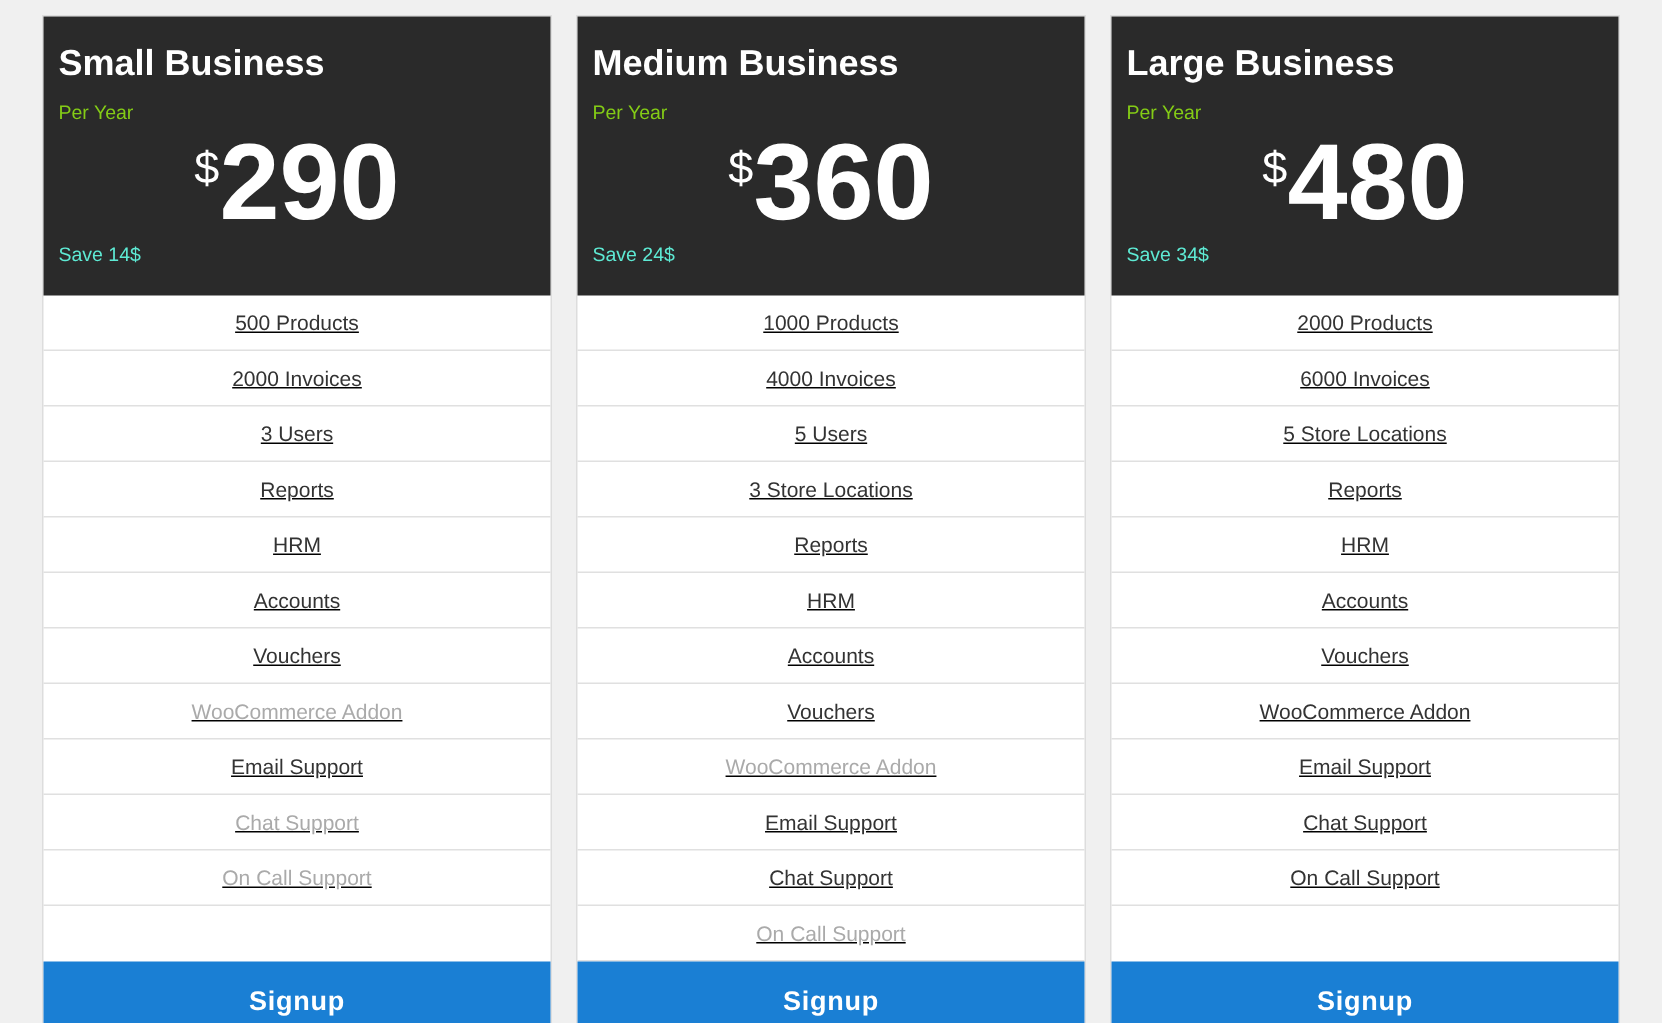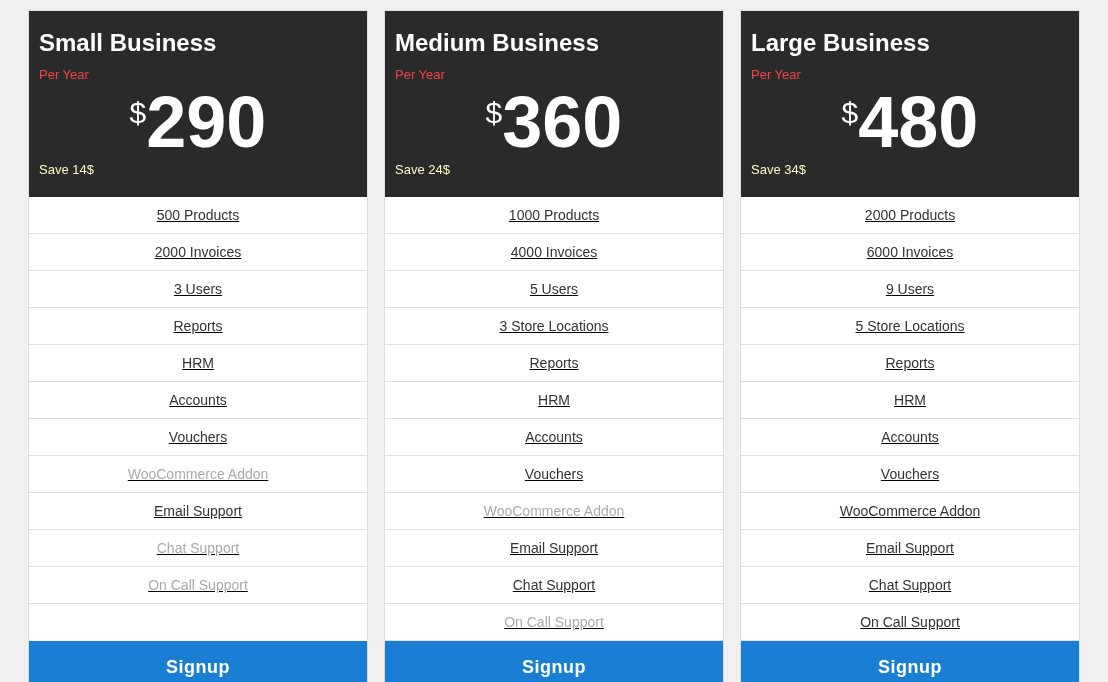--- a/index.html
+++ b/index.html
@@ -34,39 +34,39 @@
       text-align: left;
       padding: 18px 10px 20px;
     }
     .plan-name {
       font-size: 24px;
       font-weight: bold;
       margin-bottom: 10px;
     }
     .plan-period {
       font-size: 13px;
-      color: #ef4444;
+      color: #84cc16;
       margin-bottom: 4px;
     }
     .plan-price {
       font-size: 72px;
       font-weight: bold;
       line-height: 1;
       display: flex;
       align-items: flex-start;
       justify-content: center;
     }
     .plan-price .currency {
       font-size: 30px;
       margin-top: 12px;
       font-weight: normal;
     }
     .plan-save {
       font-size: 13px;
-      color: #fef9c3;
+      color: #5eead4;
       margin-top: 4px;
     }
     .plan-features {
       flex: 1;
       display: flex;
       flex-direction: column;
       text-decoration: underline;
     }
     .feature-item {
       text-align: center;
@@ -156,21 +156,20 @@
         <div class="plan-period">Per Year</div>
         <div class="plan-price">
           <span class="currency">$</span>
           <span>480</span>
         </div>
         <div class="plan-save">Save 34$</div>
       </div>
       <div class="plan-features">
         <div class="feature-item">2000 Products</div>
         <div class="feature-item">6000 Invoices</div>
-        <div class="feature-item">9 Users</div>
         <div class="feature-item">5 Store Locations</div>
         <div class="feature-item">Reports</div>
         <div class="feature-item">HRM</div>
         <div class="feature-item">Accounts</div>
         <div class="feature-item">Vouchers</div>
         <div class="feature-item">WooCommerce Addon</div>
         <div class="feature-item">Email Support</div>
         <div class="feature-item">Chat Support</div>
         <div class="feature-item">On Call Support</div>
       </div>

